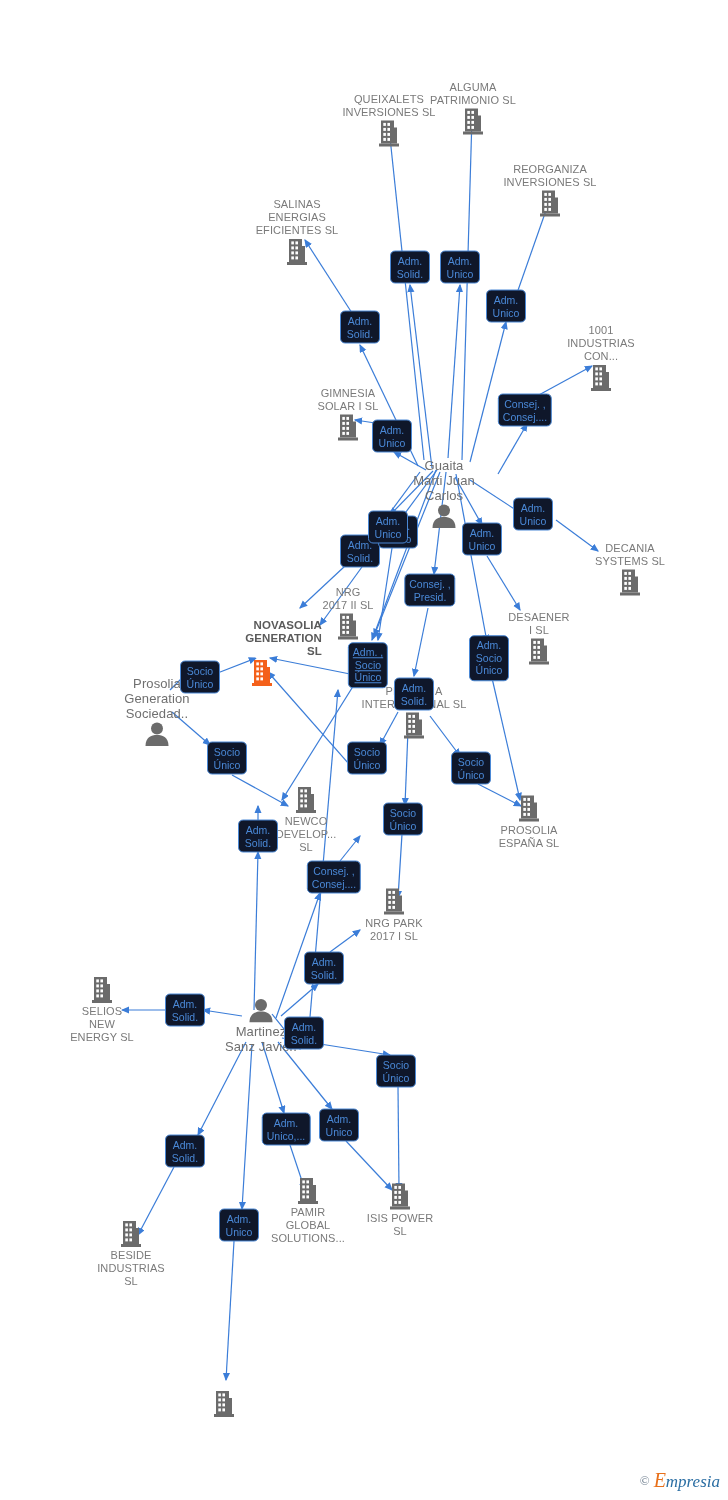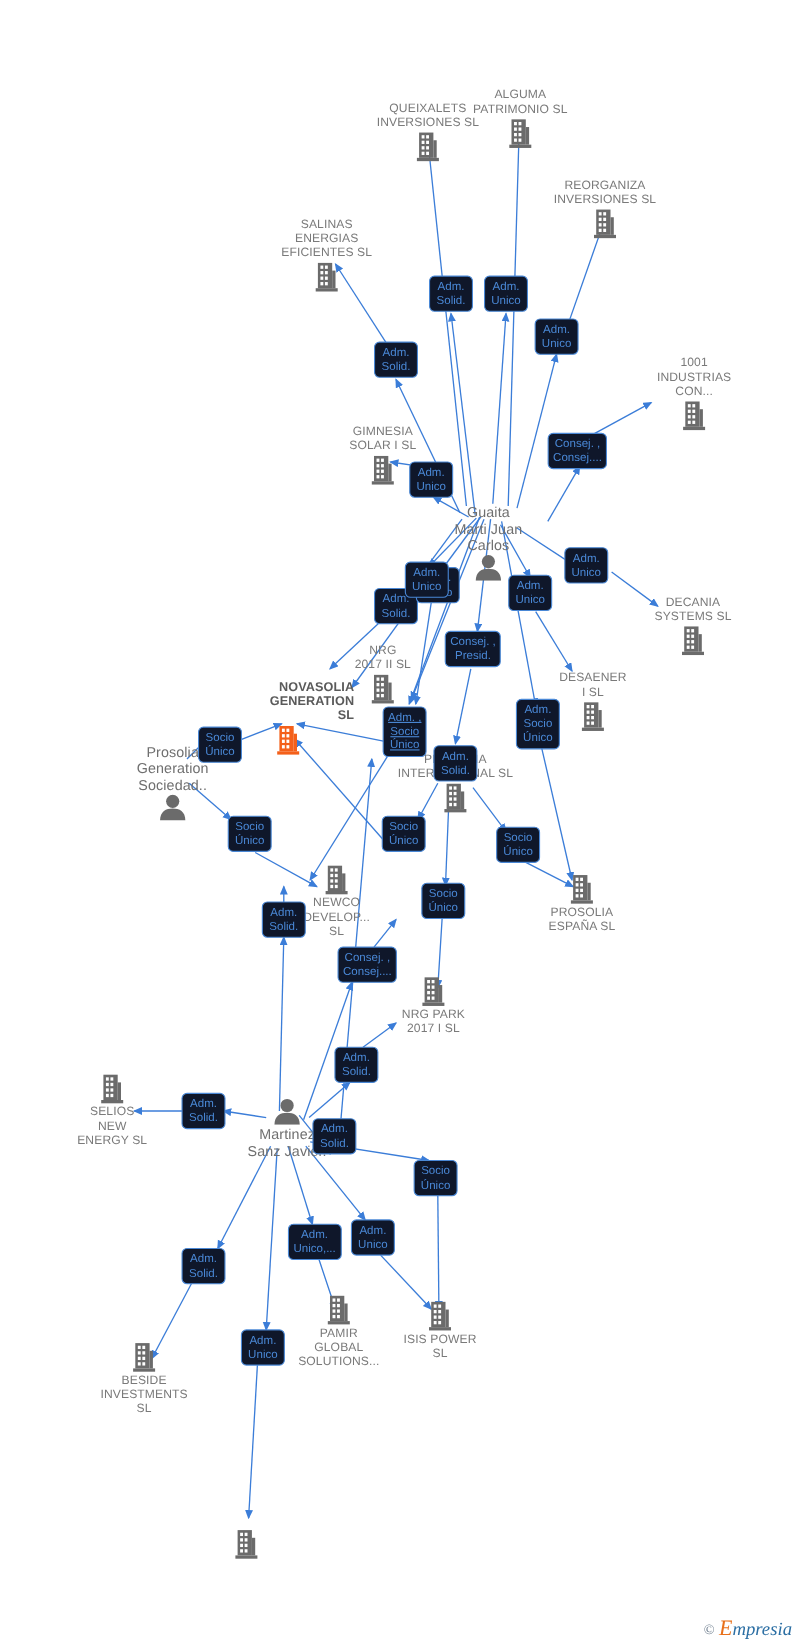--- a/index.html
+++ b/index.html
@@ -261,21 +261,21 @@
     <rect x="6.3" y="8.4" width="2.6" height="3"></rect>
     <rect x="10.4" y="8.4" width="2.6" height="3"></rect>
     <rect x="6.3" y="13.4" width="2.6" height="3"></rect>
     <rect x="10.4" y="13.4" width="2.6" height="3"></rect>
     <rect x="6.3" y="18.4" width="2.6" height="3"></rect>
     <rect x="10.4" y="18.4" width="2.6" height="3"></rect>
   </g>
 </svg>
         </span>
       </div>
-      <div class="node company label-above" style="left: 631px; top: 350px;">
+      <div class="node company label-above" style="left: 601px; top: 350px;">
         <span class="label">1001
 INDUSTRIAS
 CON...</span>
         <span class="glyph">
 <svg width="24" height="28" viewBox="0 0 24 28" aria-hidden="true">
   <g fill="#6b6b6b">
     <rect x="4" y="1" width="13" height="23"></rect>
     <rect x="17" y="8" width="3" height="16"></rect>
     <rect x="2" y="24" width="20" height="3"></rect>
   </g>
@@ -577,21 +577,21 @@
     <rect x="6.3" y="8.4" width="2.6" height="3"></rect>
     <rect x="10.4" y="8.4" width="2.6" height="3"></rect>
     <rect x="6.3" y="13.4" width="2.6" height="3"></rect>
     <rect x="10.4" y="13.4" width="2.6" height="3"></rect>
     <rect x="6.3" y="18.4" width="2.6" height="3"></rect>
     <rect x="10.4" y="18.4" width="2.6" height="3"></rect>
   </g>
 </svg>
         </span>
         <span class="label">BESIDE
-INVESTMENTS
+INDUSTRIAS
 SL</span>
       </div>
       <div class="node company" style="left: 308px; top: 1211px;">
         <span class="glyph">
 <svg width="24" height="28" viewBox="0 0 24 28" aria-hidden="true">
   <g fill="#6b6b6b">
     <rect x="4" y="1" width="13" height="23"></rect>
     <rect x="17" y="8" width="3" height="16"></rect>
     <rect x="2" y="24" width="20" height="3"></rect>
   </g>

